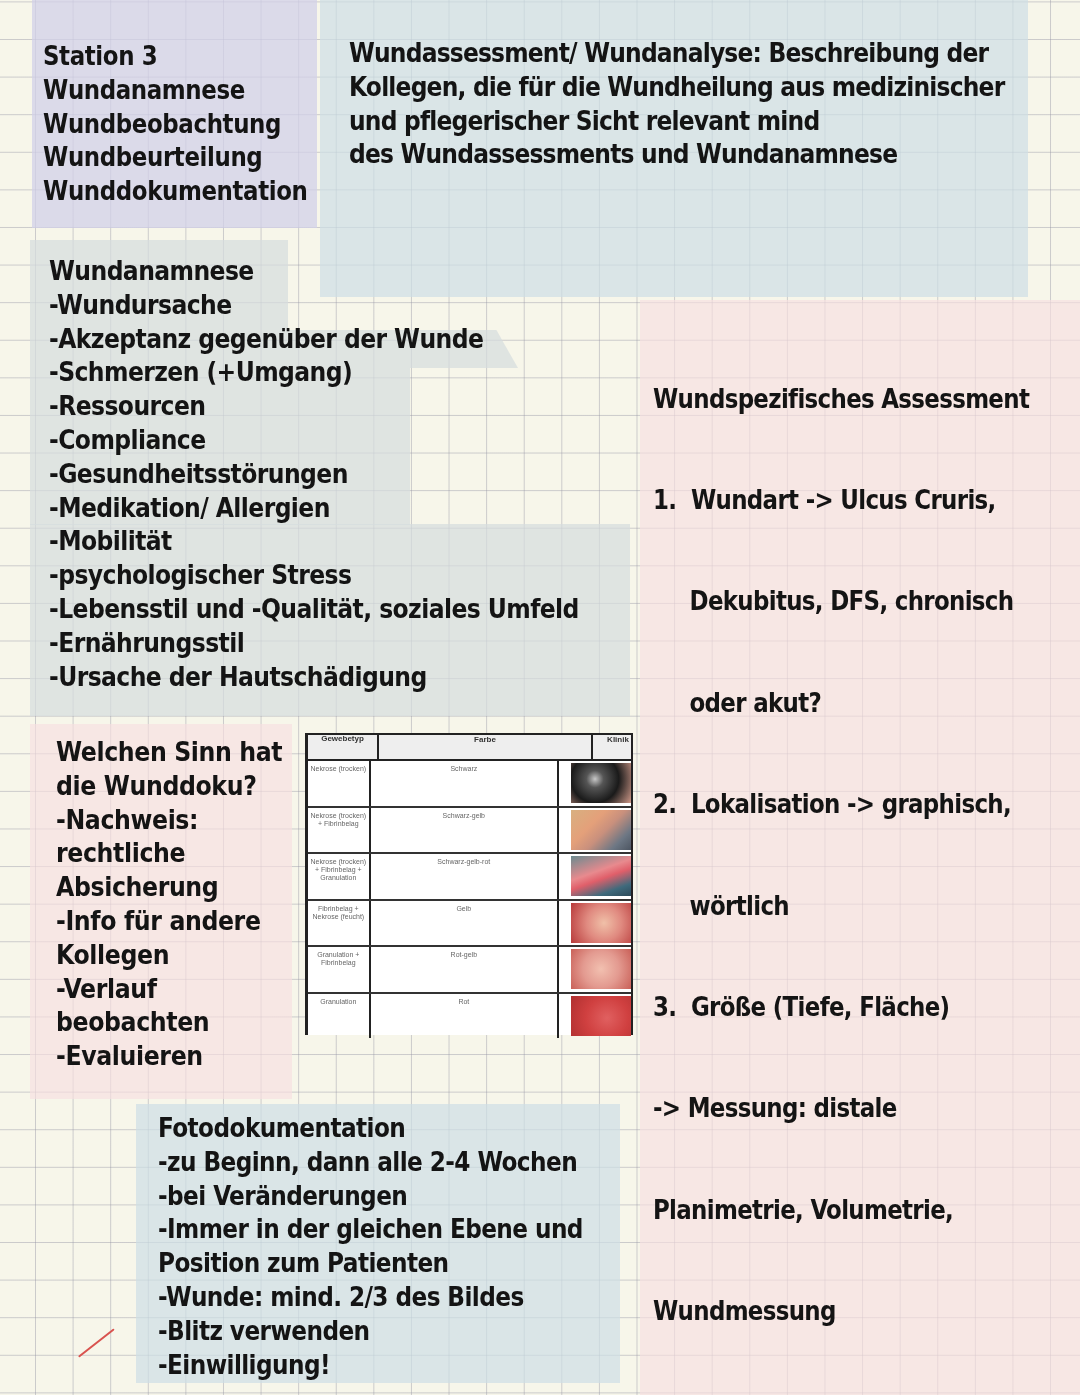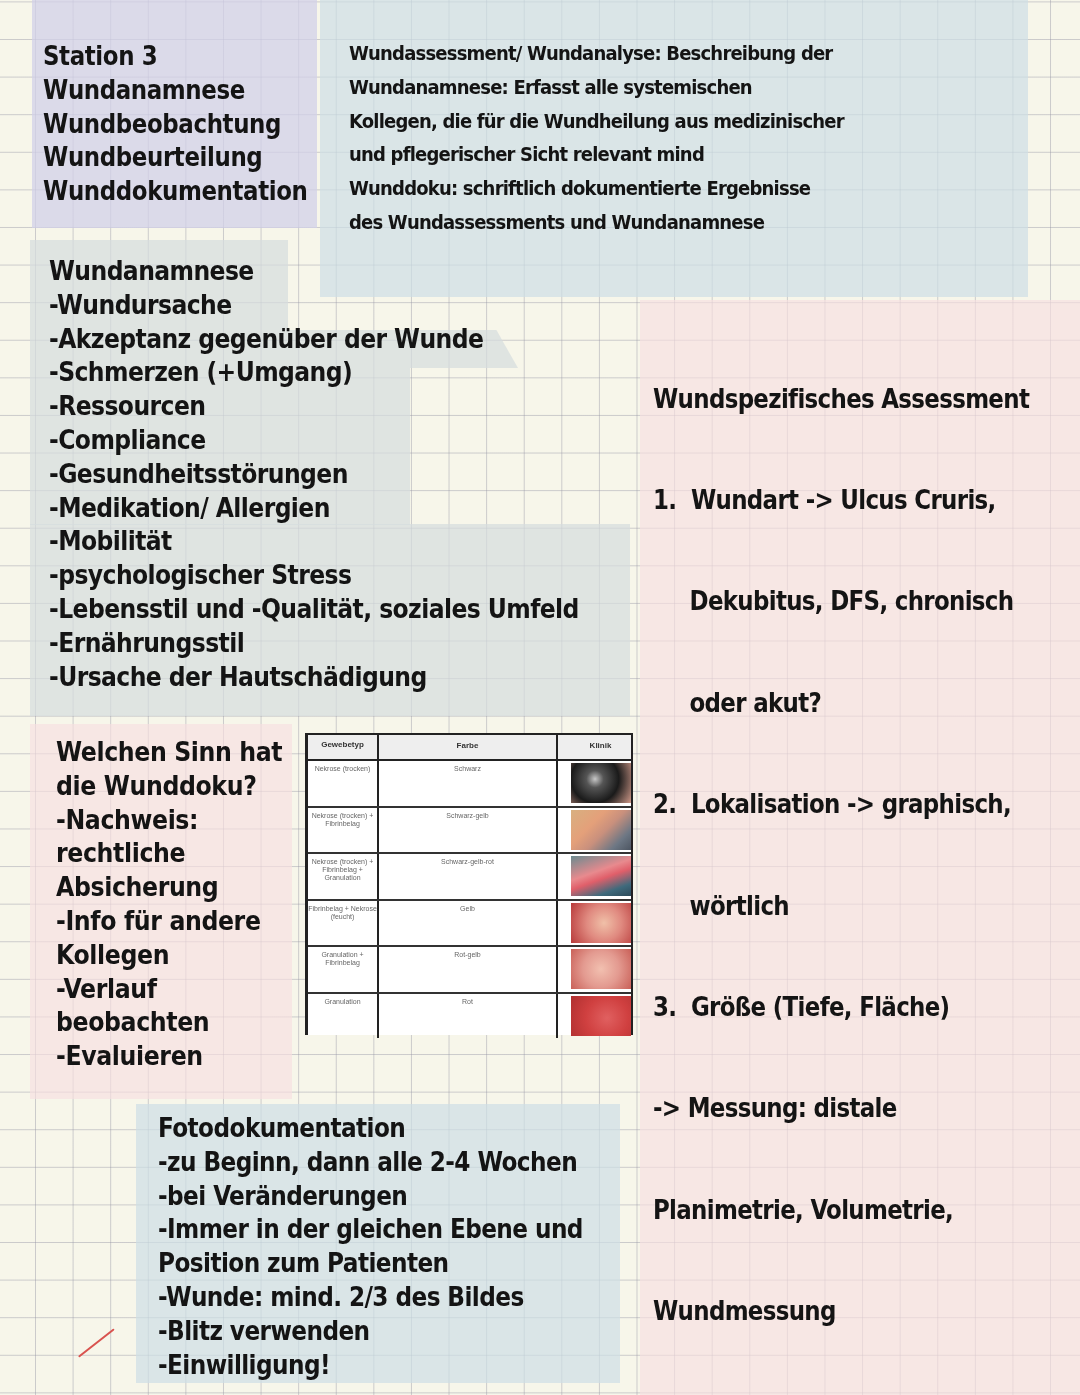--- a/index.html
+++ b/index.html
@@ -31,23 +31,23 @@
   .tbl {
     position: absolute; left: 305px; top: 733px; width: 323px; height: 300px;
     background: #fff; border-left: 3px solid #222; border-right: 2px solid #222;
     border-top: 2px solid #222;
     font-family: "Liberation Sans", sans-serif; color: #666;
   }
   .tbl .hdr { display: flex; height: 24px; background: #eee; border-bottom: 2px solid #222; }
   .tbl .row { display: flex; height: 44.5px; border-bottom: 2px solid #333; }
   .tbl .row:last-child { border-bottom: none; }
   .c1 { width: 71px; border-right: 2px solid #222; font-size: 7px; text-align: center; padding-top: 4px; line-height: 8px; box-sizing: border-box; }
-  .c2 { width: 179px; border-right: 2px solid #222; font-size: 7px; text-align: center; padding-top: 4px; box-sizing: border-box; }
+  .c2 { width: 214px; border-right: 2px solid #222; font-size: 7px; text-align: center; padding-top: 4px; box-sizing: border-box; }
   .c3 { flex: 1; display: flex; align-items: center; justify-content: center; margin-left: 12px; }
-  .hdr .c1, .hdr .c2, .hdr .c3 { font-weight: bold; font-size: 8px; color: #333; padding-top: 6px; display:block; text-align:center; }
+  .hdr .c1, .hdr .c2, .hdr .c3 { font-weight: bold; font-size: 8px; color: #333; padding-top: 0; display:block; text-align:center; }
   .wound { width: 60px; height: 40px; }
   .mark { position: absolute; left: 78px; top: 1356px; width: 45px; height: 2px; background: #d9534f; transform: rotate(-38deg); transform-origin: 0 0; border-radius: 2px; }
 </style>
 </head>
 <body>
 
 <div class="box b-lav" style="left:32px;top:0;width:285px;height:228px;"></div>
 <div class="box b-blue" style="left:320px;top:0;width:708px;height:297px;"></div>
 <div class="box b-gray" style="left:30px;top:240px;width:258px;height:90px;"></div>
 <div class="box b-gray" style="left:30px;top:330px;width:380px;height:195px;"></div>
@@ -58,26 +58,24 @@
 <div class="box b-blue" style="left:136px;top:1104px;width:484px;height:279px;"></div>
 
 <div class="txt" style="left: 43px; top: 39px; transform: scaleX(0.943);">
   <div>Station 3</div>
   <div>Wundanamnese</div>
   <div>Wundbeobachtung</div>
   <div>Wundbeurteilung</div>
   <div>Wunddokumentation</div>
 </div>
 
-<div class="txt" style="left:349px;top:37px;font-size:20px;letter-spacing:-0.8px;">
+<div class="txt" style="left:349px;top:37px;font-size:26px;letter-spacing:-0.8px;">
   <div>Wundassessment/ Wundanalyse: Beschreibung der</div>
-  <div>Wundanamnese: Erfasst alle systemischen</div>
   <div>Kollegen, die für die Wundheilung aus medizinischer</div>
   <div>und pflegerischer Sicht relevant mind</div>
-  <div>Wunddoku: schriftlich dokumentierte Ergebnisse</div>
   <div>des Wundassessments und Wundanamnese</div>
 </div>
 
 <div class="txt" style="left: 49px; top: 254px; letter-spacing: -0.6px; transform: scaleX(0.967);">
   <div>Wundanamnese</div>
   <div>-Wundursache</div>
   <div>-Akzeptanz gegenüber der Wunde</div>
   <div>-Schmerzen (+Umgang)</div>
   <div>-Ressourcen</div>
   <div>-Compliance</div>

